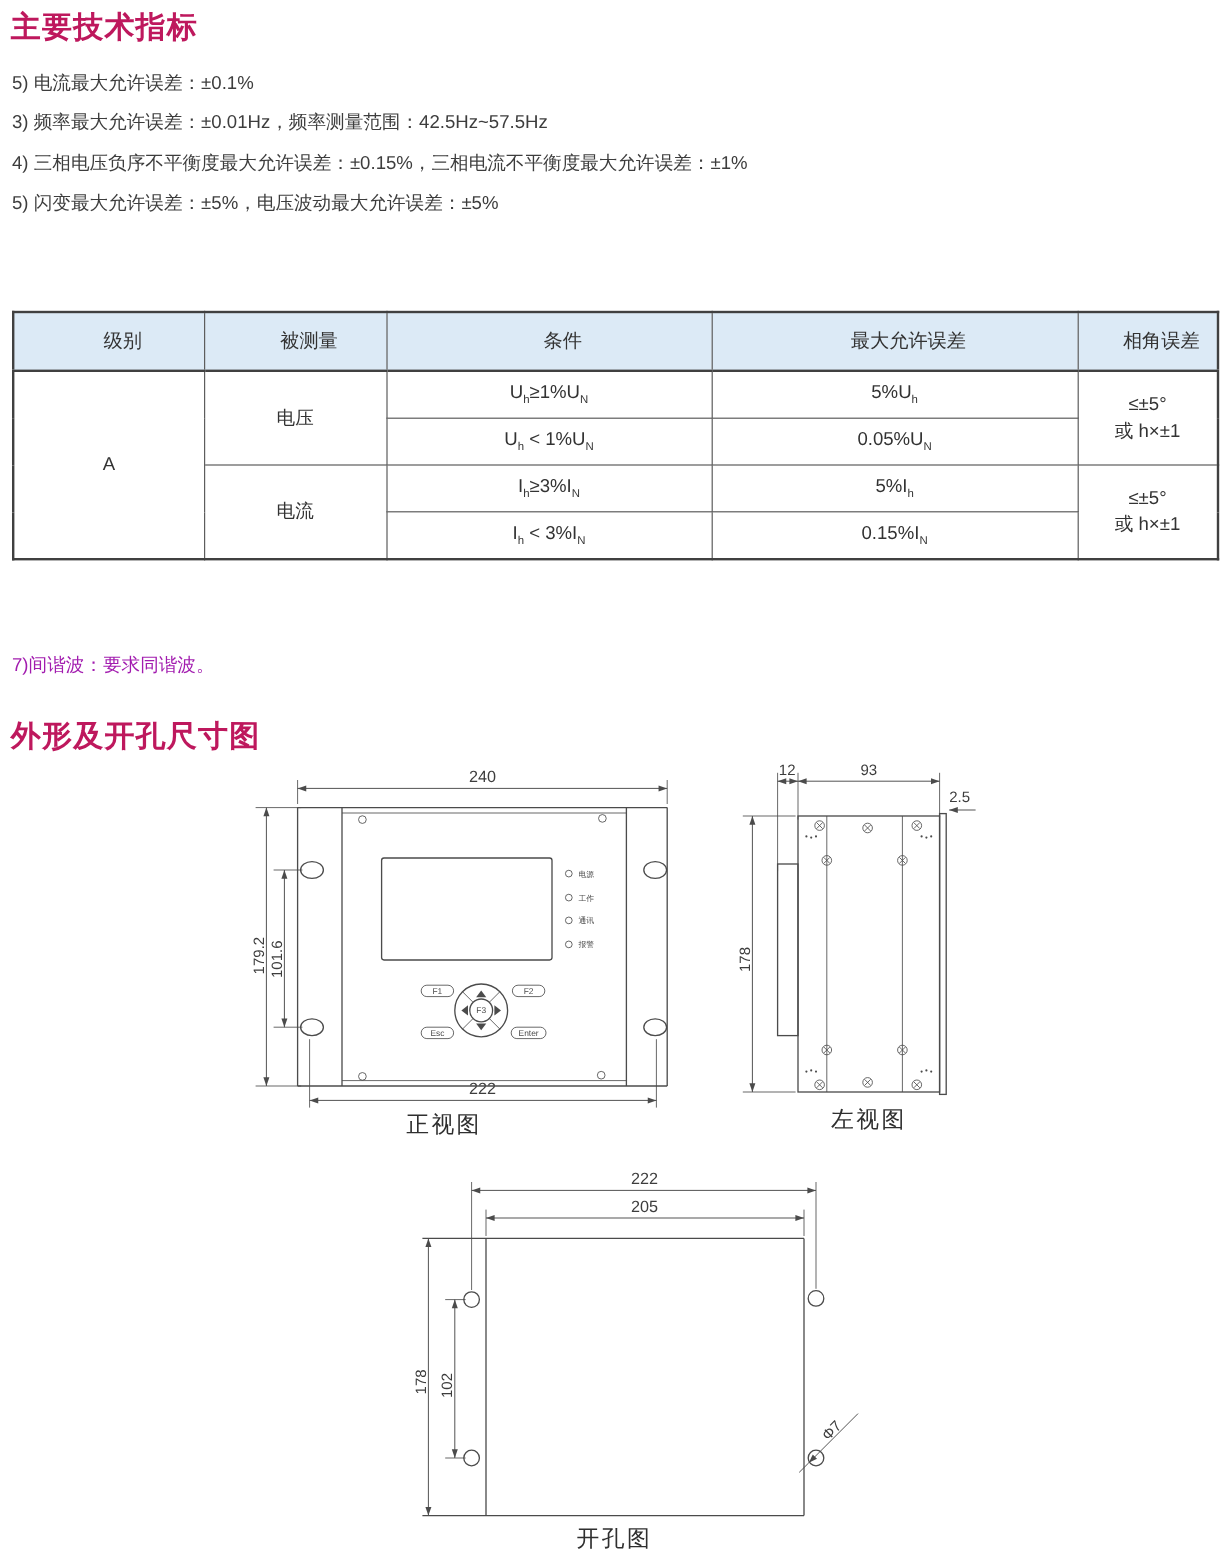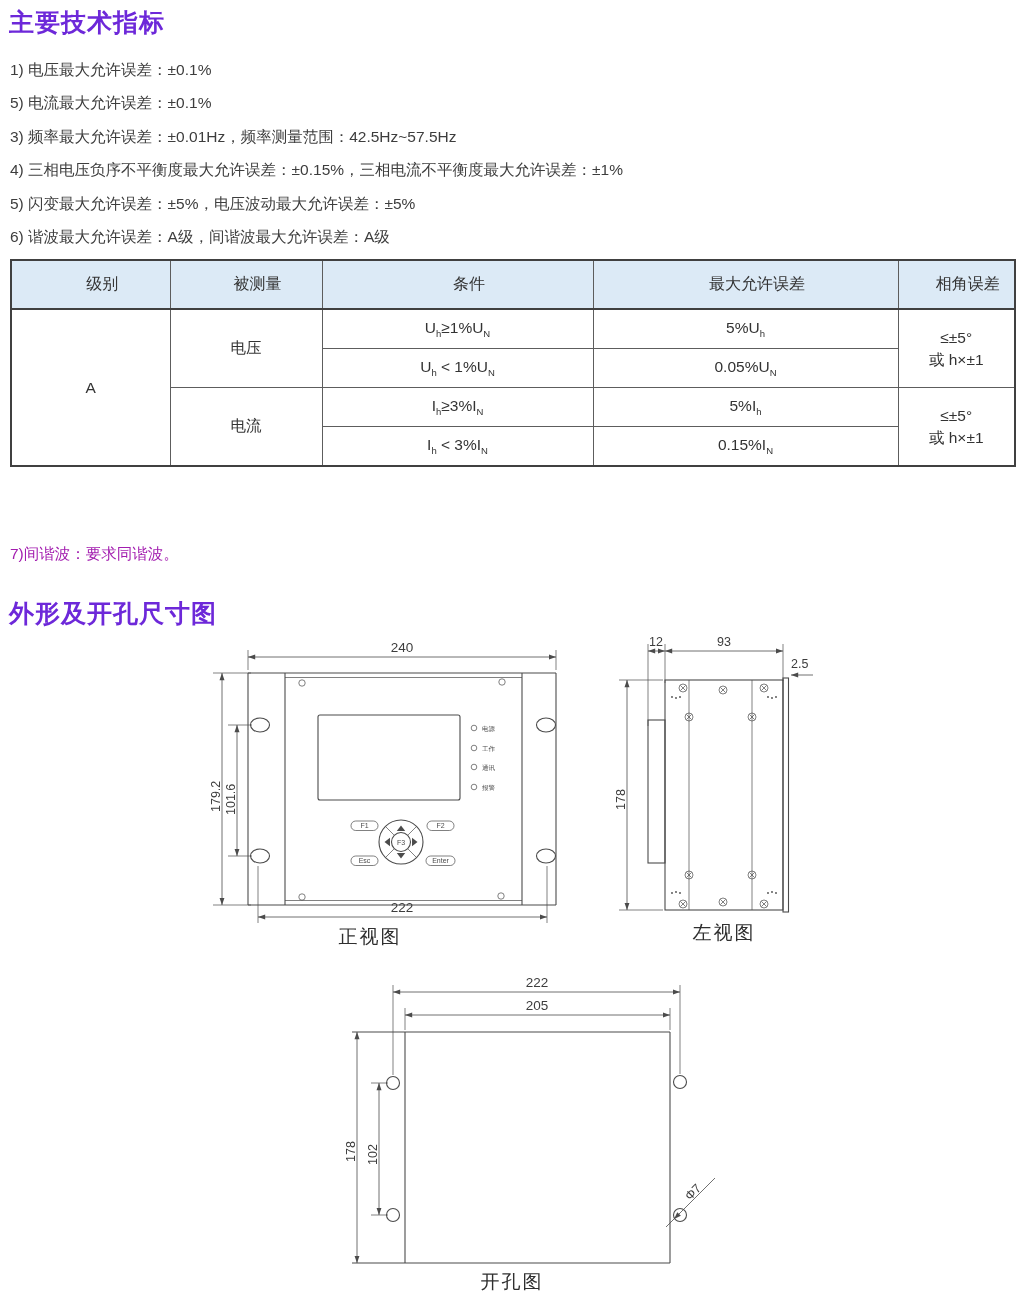--- a/index.html
+++ b/index.html
@@ -1,18 +1,18 @@
 <!DOCTYPE html>
 <html><head>
 <meta charset="utf-8">
 <style>
   html,body{margin:0;padding:0;background:#fff;}
   .page{position:relative;width:1024px;height:1296px;background:#fff;overflow:hidden;
         font-family:"Liberation Sans","DejaVu Sans",sans-serif;color:#3d3d3d;}
-  .h-title{position:absolute;left:9px;font-size:25px;font-weight:700;color:#6d28d9;letter-spacing:1px;}
+  .h-title{position:absolute;left:9px;font-size:25px;font-weight:700;color:#be185d;letter-spacing:1px;}
   #title1{top:6px;}
   #title2{top:597px;}
   .specs{position:absolute;left:10px;top:53px;font-size:15.5px;color:#3d3d3d;}
   .specs div{line-height:33.4px;white-space:nowrap;}
   .spec-table{position:absolute;left:10px;top:259px;width:1004px;border-collapse:collapse;
               table-layout:fixed;border:2px solid #404040;font-size:15.5px;color:#333;}
   .spec-table th{background:#dceaf6;height:45px;font-weight:400;font-size:16px;
                  border:1px solid #5d5d5d;border-bottom:2px solid #404040;padding-left:24px;}
   .spec-table td{border:1px solid #5d5d5d;text-align:center;height:38px;padding:0;}
   .spec-table sub{font-size:9.5px;}
@@ -32,26 +32,24 @@
   .scr{fill:#4b4b4b;}
 </style>
 </head>
 <body>
 
 <div class="page">
 
   <div id="title1" class="h-title">主要技术指标</div>
 
   <div class="specs">
-    <div>1) 电压最大允许误差：±0.1%</div>
     <div>5) 电流最大允许误差：±0.1%</div>
     <div>3) 频率最大允许误差：±0.01Hz，频率测量范围：42.5Hz~57.5Hz</div>
     <div>4) 三相电压负序不平衡度最大允许误差：±0.15%，三相电流不平衡度最大允许误差：±1%</div>
     <div>5) 闪变最大允许误差：±5%，电压波动最大允许误差：±5%</div>
-    <div>6) 谐波最大允许误差：A级，间谐波最大允许误差：A级</div>
   </div>
 
   <table class="spec-table">
     <colgroup>
       <col style="width:159px">
         <col style="width:152px">
         <col style="width:271px">
       <col style="width:305px">
         <col style="width:117px">
     </colgroup>

